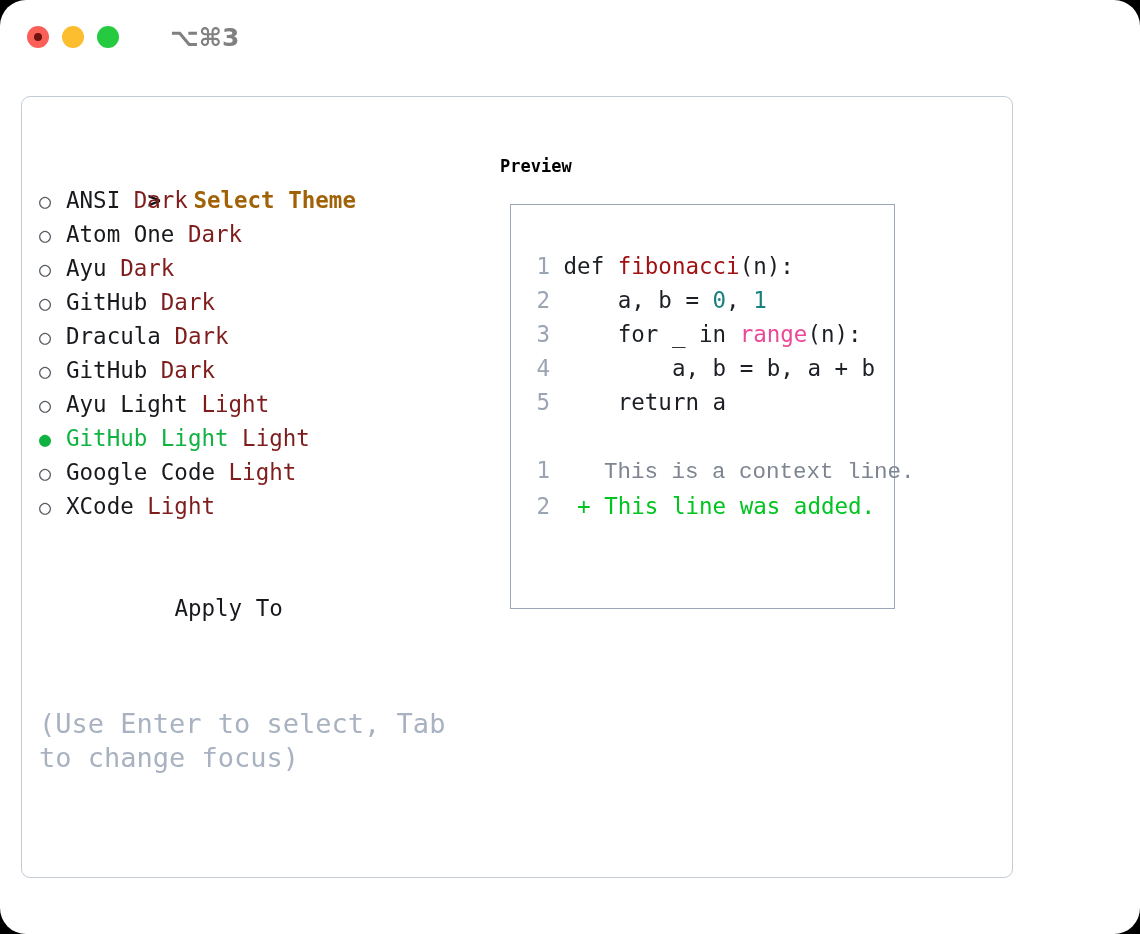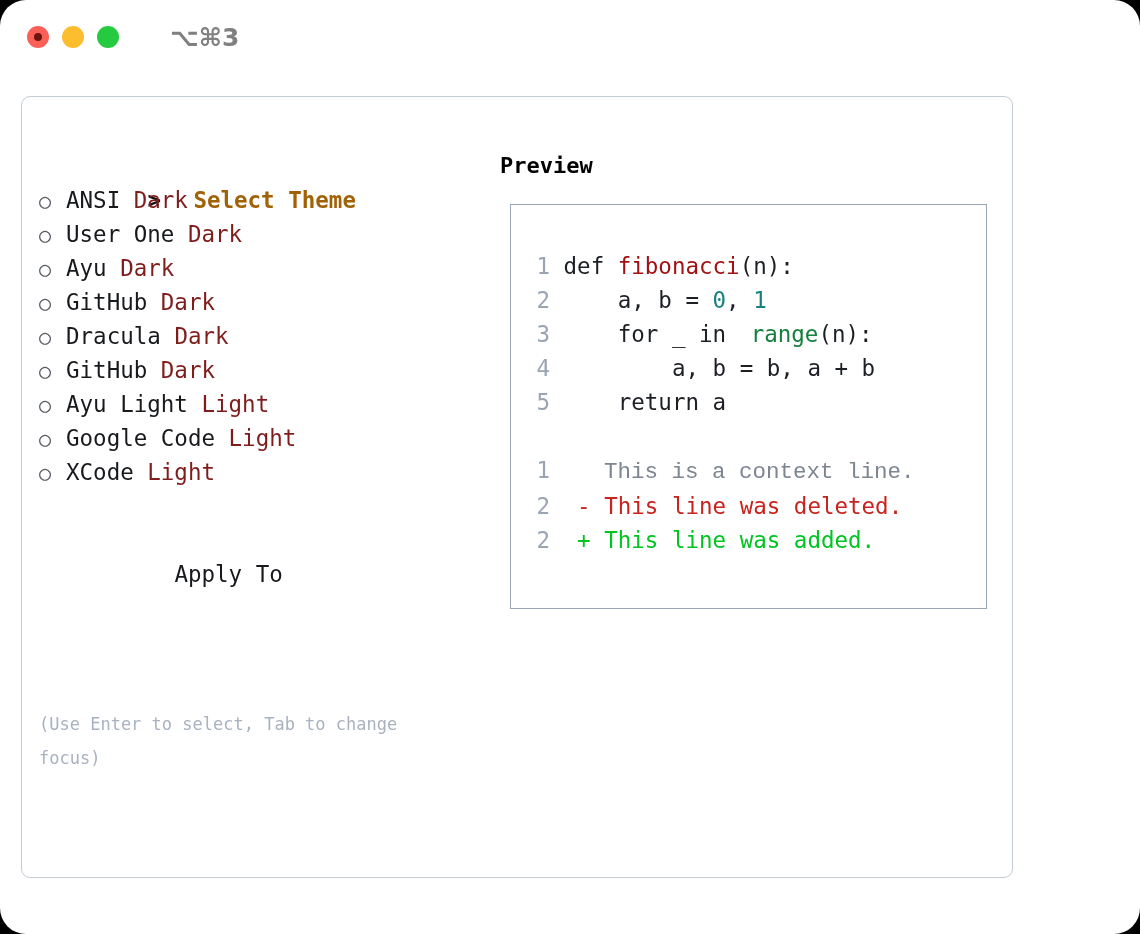--- a/index.html
+++ b/index.html
@@ -120,45 +120,45 @@
   .row.header .label   { color: #a16207; font-weight: 700; margin-left: 19px; }
   .row.selected .label { color: #10b341; }
   .row .tag            { color: #7f1d1d; }
   .spacer { height: 34px; }
 
   #hint {
     position: absolute;
     left: 17px;
     top: 610px;
     width: 420px;
-    font-size: 17px;
+    font-size: 27px;
     line-height: 34px;
     color: #a8b2c0;
     white-space: pre-wrap;
   }
 
   
   #right-col {
     position: absolute;
     left: 478px;
     top: 52px;
     width: 495px;
   }
   #preview-title {
-    font-size: 22px;
+    font-size: 17px;
     line-height: 34px;
     font-weight: 700;
     color: #000000;
     white-space: pre;
   }
   #preview-box {
     position: absolute;
     left: 10px;
     top: 55px;
-    width: 477px;
+    width: 385px;
     height: 405px;
     border: 1.5px solid #9aa7b6;
     box-sizing: border-box;
     background: #ffffff;
   }
   #code-area {
     position: absolute;
     left: 11px;
     top: 44px;
     right: 6px;
@@ -170,21 +170,21 @@
   }
   .ln {
     display: inline-block;
     width: 28px;
     text-align: right;
     color: #9aa4b2;
   }
   .tok-plain   { color: #1c1f24; }
   .tok-fn      { color: #a11113; }
   .tok-num     { color: #177f7f; }
-  .tok-builtin { color: #15803d; margin-left: 11px; }
+  .tok-builtin { color: #ec4899; }
   .diff-ctx { color: #7d8591; font-family: Liberation Mono, monospace; }
   .diff-del { color: #c8231e; }
   .diff-add { color: #00c420; }
   .blank-line { height: 34px; }
 </style>
 </head>
 <body>
 
 <div id="window">
 
@@ -200,26 +200,27 @@
   <div id="panel">
 
     <div id="left-col">
 
       <div class="row header">
         <span class="marker caret">&gt;</span><span class="label">Select Theme</span>
       </div>
 
       <div id="theme-items">
           <div class="row"><span class="marker">○</span><span class="label">ANSI </span><span class="tag">Dark</span></div>
-          <div class="row"><span class="marker">○</span><span class="label">User One </span><span class="tag">Dark</span></div>
+          <div class="row"><span class="marker">○</span><span class="label">Atom One </span><span class="tag">Dark</span></div>
           <div class="row"><span class="marker">○</span><span class="label">Ayu </span><span class="tag">Dark</span></div>
           <div class="row"><span class="marker">○</span><span class="label">GitHub </span><span class="tag">Dark</span></div>
           <div class="row"><span class="marker">○</span><span class="label">Dracula </span><span class="tag">Dark</span></div>
           <div class="row"><span class="marker">○</span><span class="label">GitHub </span><span class="tag">Dark</span></div>
           <div class="row"><span class="marker">○</span><span class="label">Ayu Light </span><span class="tag">Light</span></div>
+          <div class="row selected"><span class="marker sel">●</span><span class="label">GitHub Light </span><span class="tag">Light</span></div>
           <div class="row"><span class="marker">○</span><span class="label">Google Code </span><span class="tag">Light</span></div>
           <div class="row"><span class="marker">○</span><span class="label">XCode </span><span class="tag">Light</span></div>
         </div>
 
       <div class="spacer"></div>
 
       <div class="row">
         <span class="marker"> </span><span class="label">Apply To</span>
       </div>
 
@@ -234,20 +235,19 @@
       <div id="preview-title">Preview</div>
       <div id="preview-box">
         <div id="code-area">
             <div class="code-line"><span class="ln">1</span><span class="tok-plain"> </span><span class="tok-plain">def </span><span class="tok-fn">fibonacci</span><span class="tok-plain">(n):</span></div>
             <div class="code-line"><span class="ln">2</span><span class="tok-plain"> </span><span class="tok-plain">    a, b = </span><span class="tok-num">0</span><span class="tok-plain">, </span><span class="tok-num">1</span></div>
             <div class="code-line"><span class="ln">3</span><span class="tok-plain"> </span><span class="tok-plain">    for _ in </span><span class="tok-builtin">range</span><span class="tok-plain">(n):</span></div>
             <div class="code-line"><span class="ln">4</span><span class="tok-plain"> </span><span class="tok-plain">        a, b = b, a + b</span></div>
             <div class="code-line"><span class="ln">5</span><span class="tok-plain"> </span><span class="tok-plain">    return a</span></div>
             <div class="blank-line"></div>
             <div class="code-line"><span class="ln">1</span><span class="diff-ctx">    </span><span class="diff-ctx">This is a context line.</span></div>
-            <div class="code-line"><span class="ln">2</span><span class="diff-del">  - </span><span class="diff-del">This line was deleted.</span></div>
             <div class="code-line"><span class="ln">2</span><span class="diff-add">  + </span><span class="diff-add">This line was added.</span></div>
           </div>
       </div>
     </div>
 
   </div>
 </div>
 
 </body></html>

